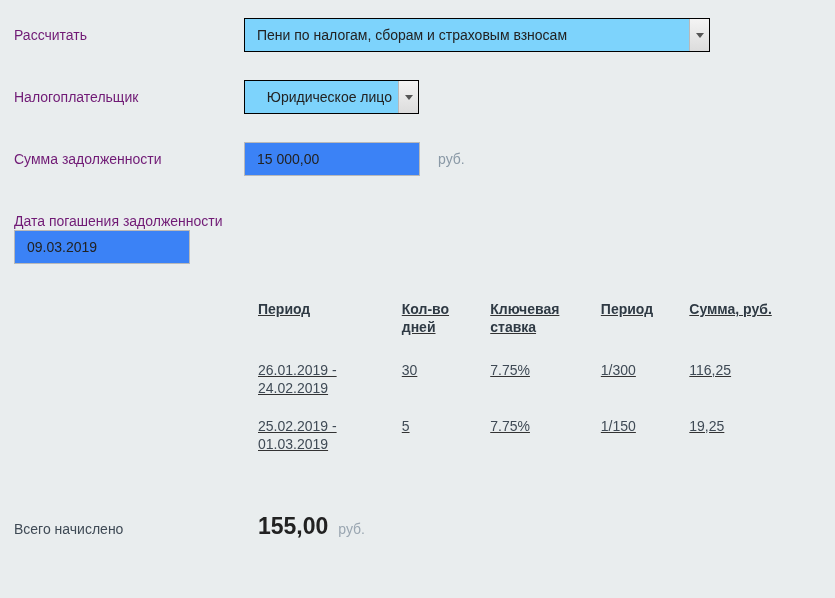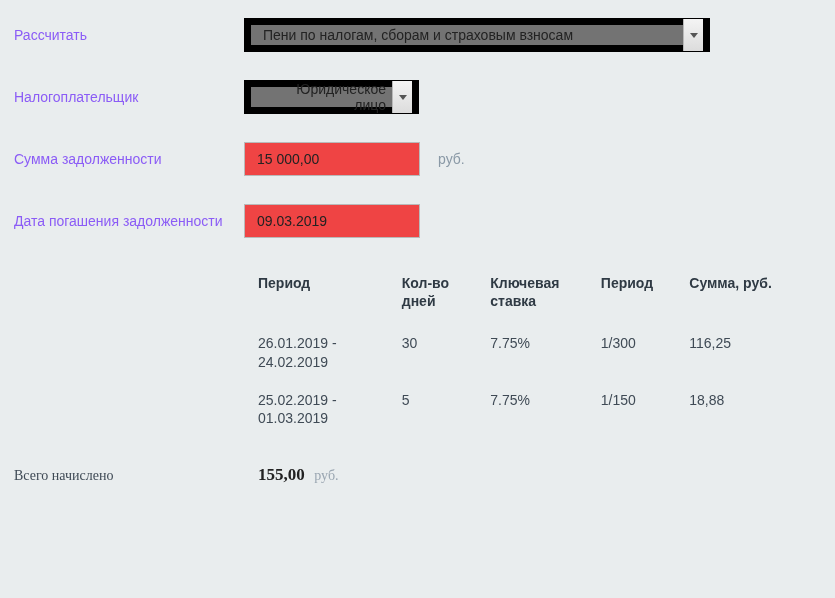--- a/index.html
+++ b/index.html
@@ -18,32 +18,32 @@
     padding: 18px 14px 0 14px;
   }
   .row {
     display: flex;
     align-items: flex-start;
     margin-bottom: 28px;
   }
   .label-col {
     width: 230px;
     padding-top: 8px;
-    color: #8b5cf6;
+    color: #701a75;
     line-height: 1.3;
   }
   .control-col {
     display: flex;
     align-items: center;
   }
   .select {
     display: inline-flex;
     align-items: center;
-    background: #737373;
-    border: 7px solid #000000;
+    background: #7dd3fc;
+    border: 1px solid #000000;
     height: 34px;
     padding: 0 6px 0 12px;
     position: relative;
   }
   .select.wide { width: 466px; }
   .select.narrow { width: 175px; text-align: right; }
   .select-text {
     flex: 1;
     color: #222;
   }
@@ -54,35 +54,36 @@
     border-left: 1px solid #b9b9b9;
     display: flex;
     align-items: center;
     justify-content: center;
     margin: -1px -6px -1px 6px;
   }
   .select-handle svg { display:block; }
   .input {
     display: inline-flex;
     align-items: center;
-    background: #ef4444;
+    background: #3b82f6;
     border: 1px solid #b9b9b9;
     height: 34px;
     width: 176px;
     padding: 0 12px;
     color: #222;
   }
   .unit {
     margin-left: 18px;
     color: #8a99a6;
   }
   .table-area {
     margin-left: 244px;
     margin-right: 10px;
     margin-top: 36px;
+    text-decoration: underline;
   }
   table {
     border-collapse: collapse;
     width: 100%;
     table-layout: fixed;
   }
   th {
     text-align: left;
     font-weight: bold;
     color: #2f3a44;
@@ -98,30 +99,29 @@
     line-height: 1.3;
   }
   col.c1 { width: 26%; }
   col.c2 { width: 16%; }
   col.c3 { width: 20%; }
   col.c4 { width: 16%; }
   col.c5 { width: 22%; }
   .total-row {
     display: flex;
     align-items: baseline;
-    margin-top: 24px;
-    font-family: Liberation Serif, serif;
+    margin-top: 46px;
   }
   .total-label {
     width: 244px;
     color: #3f4a55;
   }
   .total-value {
     font-weight: bold;
-    font-size: 17px;
+    font-size: 23px;
     color: #222;
   }
   .total-unit {
     margin-left: 6px;
     color: #9aa6b1;
   }
 </style>
 </head>
 <body>
 
@@ -159,21 +159,21 @@
     <div class="label-col">Сумма задолженности</div>
     <div class="control-col">
       <div class="input">
         <span>15 000,00</span>
       </div>
       <span class="unit">руб.</span>
     </div>
   </div>
 
 
-  <div class="row" style="margin-bottom:0;">
+  <div class="row" style="margin-bottom:0;flex-direction:column;">
     <div class="label-col">Дата погашения задолженности</div>
     <div class="control-col">
       <div class="input">
         <span>09.03.2019</span>
       </div>
     </div>
   </div>
 
   <div class="table-area">
     <table>
@@ -199,21 +199,21 @@
           <td>30</td>
           <td>7.75%</td>
           <td>1/300</td>
           <td>116,25</td>
         </tr>
         <tr>
           <td>25.02.2019 - 01.03.2019</td>
           <td>5</td>
           <td>7.75%</td>
           <td>1/150</td>
-          <td>18,88</td>
+          <td>19,25</td>
         </tr>
       </tbody>
     </table>
   </div>
 
   <div class="total-row">
     <div class="total-label">Всего начислено</div>
     <div>
       <span class="total-value">155,00</span>
       <span class="total-unit">руб.</span>

